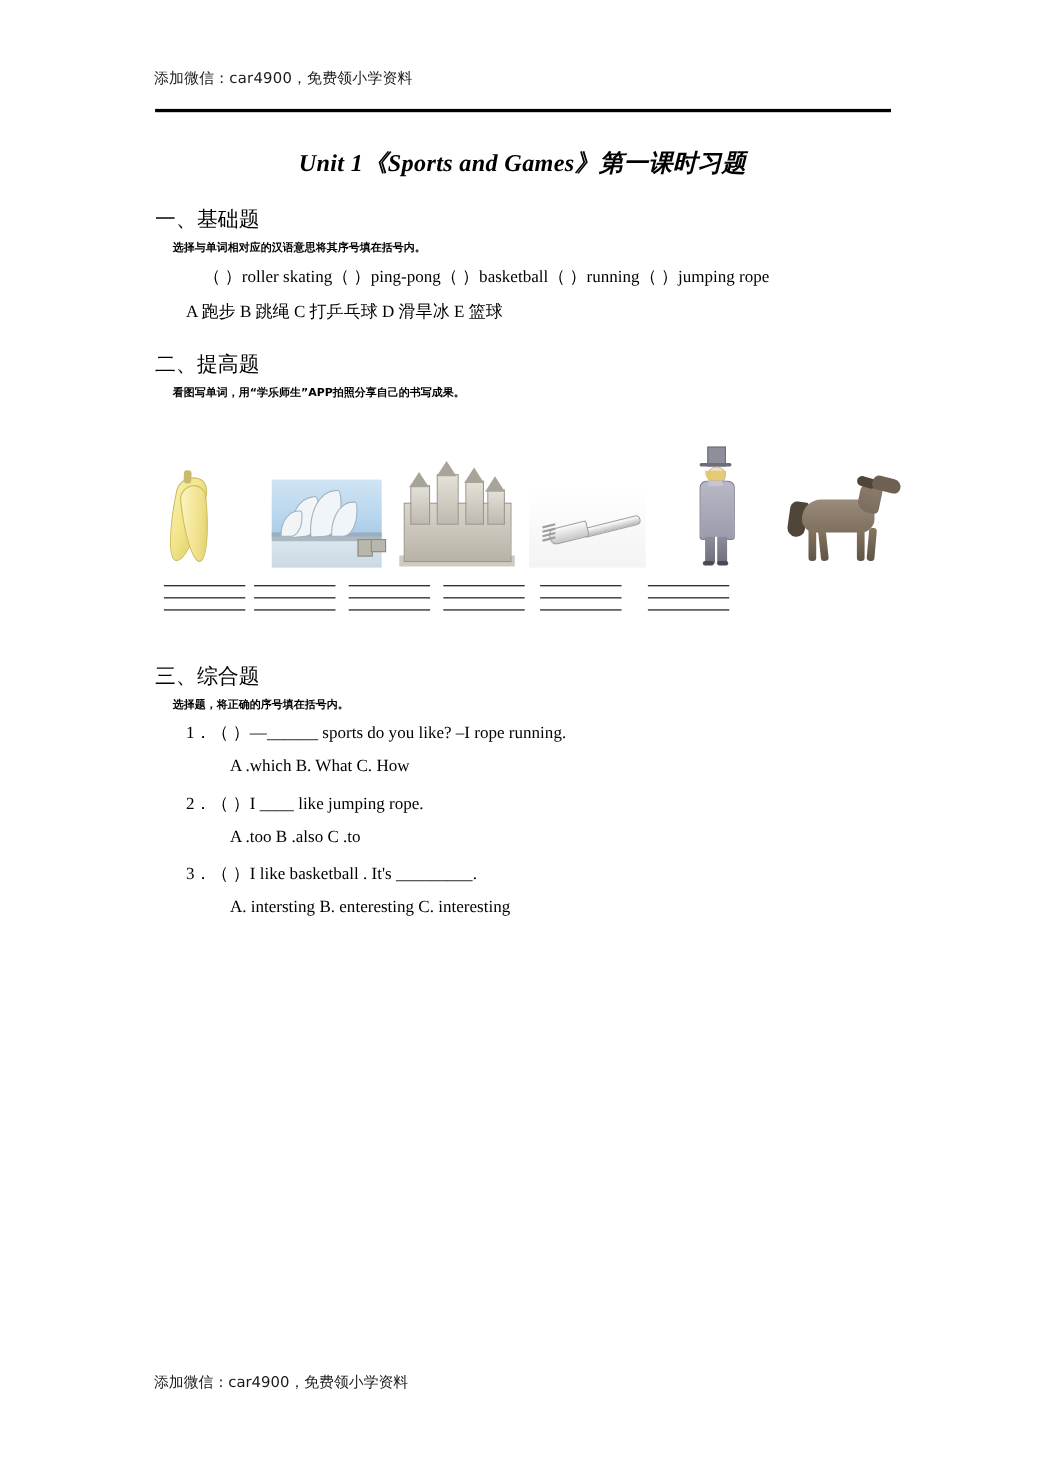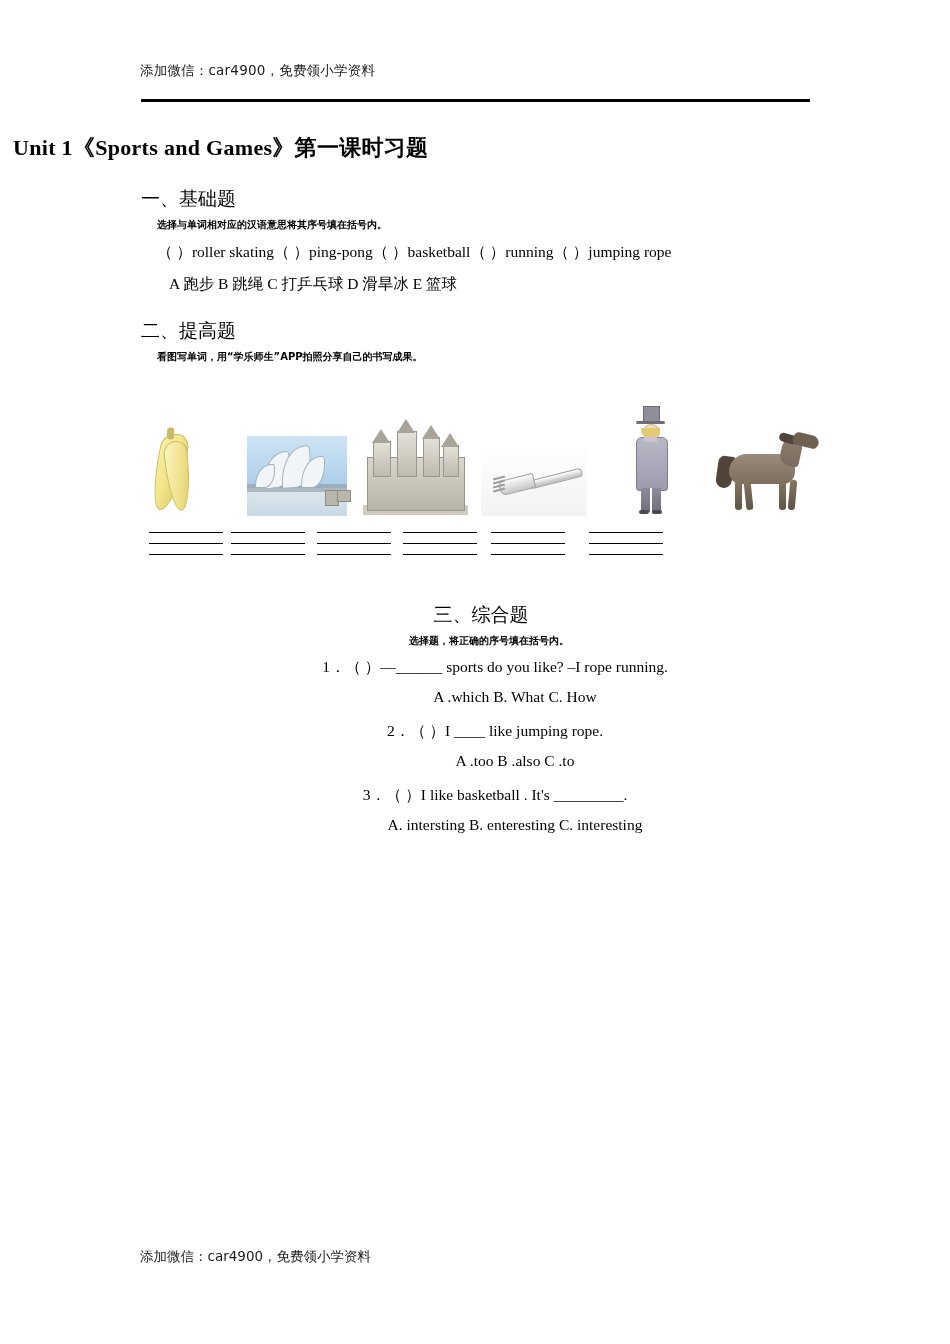--- a/index.html
+++ b/index.html
@@ -35,27 +35,28 @@
   .header-rule {
     position: absolute;
     left: 141px;
     top: 99px;
     width: 669px;
     height: 3px;
     background: #000000;
   }
   .doc-title {
     position: absolute;
-    left: 13px; right: 0;
+    left: 0; right: 0;
     top: 133px;
-    text-align: left;
+    text-align: center;
     font-family: "Liberation Serif", serif;
     font-weight: bold;
     font-size: 22px;
     letter-spacing: 0.3px;
+    font-style: italic;
   }
   .content {
     position: absolute;
     left: 141px;
     top: 186px;
     width: 680px;
   }
   .sec-head {
     font-family: "DejaVu Sans", sans-serif;
     font-weight: normal;
@@ -67,24 +68,24 @@
     font-weight: bold;
     font-size: 10px;
     margin: 0 0 4px 16px;
   }
   .line {
     font-family: "Liberation Serif", serif;
     font-size: 15.5px;
     line-height: 32px;
     margin-left: 28px;
   }
-  .line.indent2 { margin-left: 16px; }
+  .line.indent2 { margin-left: 44px; }
   .blk { margin-bottom: 10px; }
   .sec2 { margin-top: 18px; }
-  .sec3 { margin-top: 22px; text-align: center; }
+  .sec3 { margin-top: 22px; }
 
   .pictures {
     position: relative;
     margin-top: 22px;
     margin-left: 0px;
     height: 130px;
   }
   .pic {
     position: absolute;
     bottom: 0;

